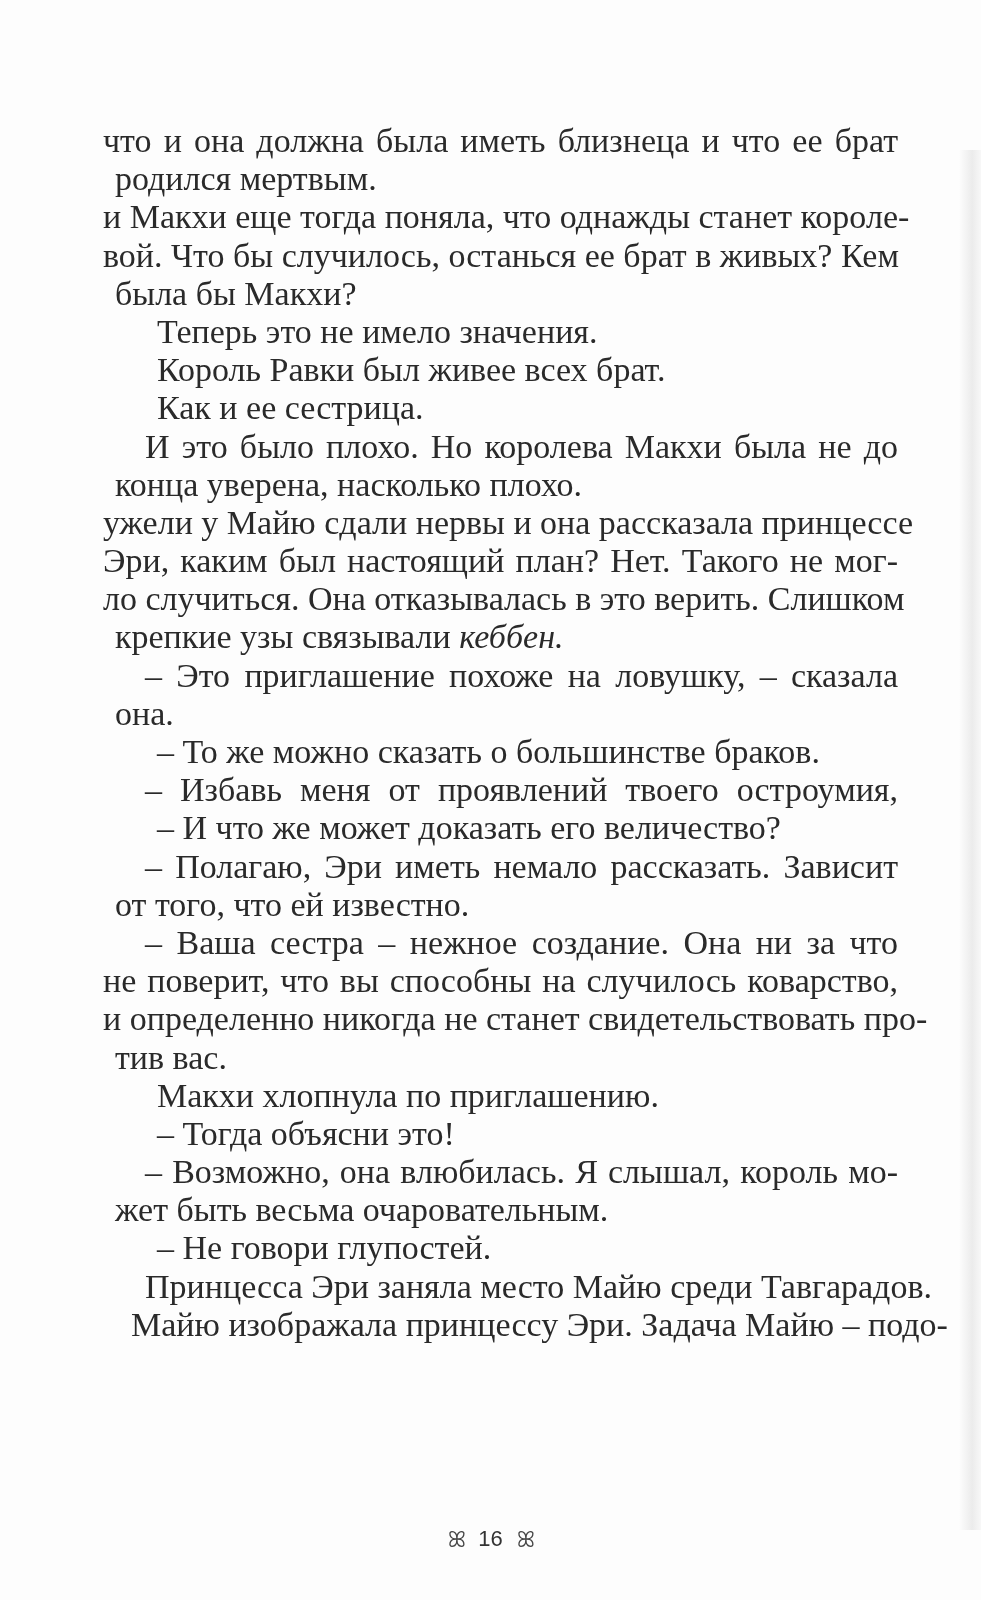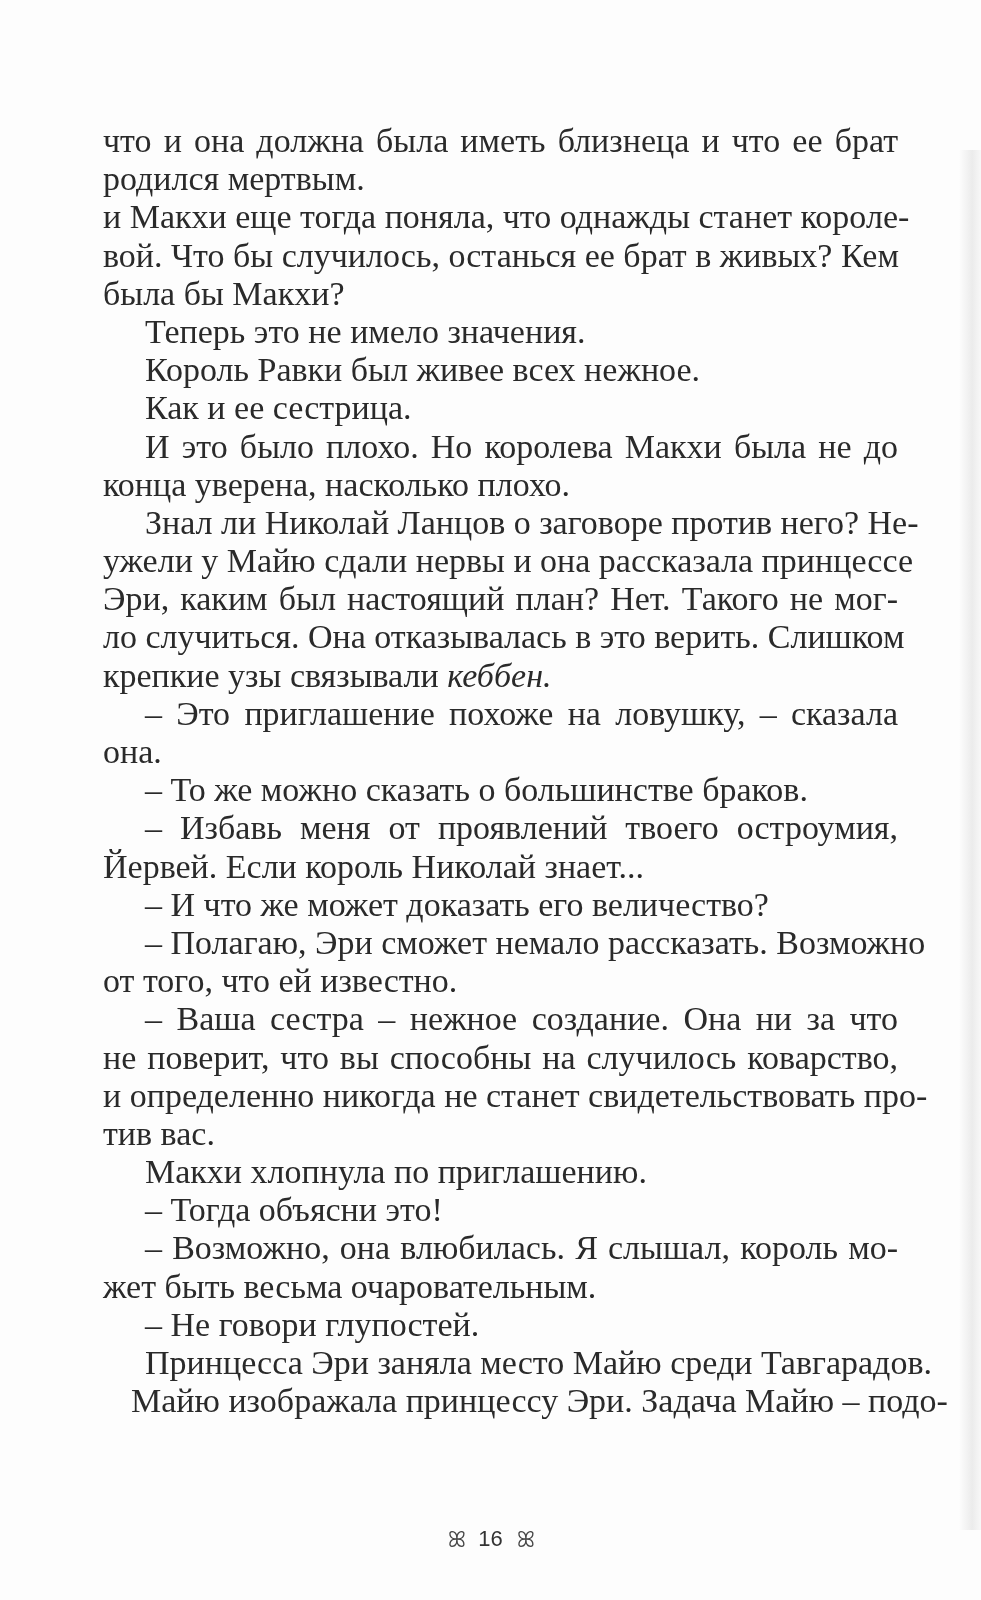--- a/index.html
+++ b/index.html
@@ -42,20 +42,21 @@
     .line {
       display: block;
       height: 38.2px;
       white-space: nowrap;
       text-align: justify;
       text-align-last: justify;
       overflow: visible;
     }
     .line.last {
       text-align-last: left;
+      margin-left: 12px;
     }
     .line.indent {
       padding-left: 42px;
     }
     .line.indent-small {
       padding-left: 28px;
     }
     .italic {
       font-style: italic;
     }
@@ -89,36 +90,34 @@
 <div class="page">
   <div class="edge-shade"></div>
 
   <div class="text-block">
     <span class="line">что и она должна была иметь близнеца и что ее брат</span>
     <span class="line last">родился мертвым.</span>
     <span class="line">и Макхи еще тогда поняла, что однажды станет короле-</span>
     <span class="line">вой. Что бы случилось, останься ее брат в живых? Кем</span>
     <span class="line last">была бы Макхи?</span>
     <span class="line indent last">Теперь это не имело значения.</span>
-    <span class="line indent last">Король Равки был живее всех нежное.</span>
+    <span class="line indent last">Король Равки был живее всех брат.</span>
     <span class="line indent last">Как и ее сестрица.</span>
     <span class="line indent">И это было плохо. Но королева Макхи была не до</span>
     <span class="line last">конца уверена, насколько плохо.</span>
-    <span class="line indent">Знал ли Николай Ланцов о заговоре против него? Не-</span>
     <span class="line">ужели у Майю сдали нервы и она рассказала принцессе</span>
     <span class="line">Эри, каким был настоящий план? Нет. Такого не мог-</span>
     <span class="line">ло случиться. Она отказывалась в это верить. Слишком</span>
     <span class="line last"><span>крепкие узы связывали </span><span class="italic">кеббен.</span></span>
     <span class="line indent">– Это приглашение похоже на ловушку, – сказала</span>
     <span class="line last">она.</span>
     <span class="line indent last">– То же можно сказать о большинстве браков.</span>
     <span class="line indent">– Избавь меня от проявлений твоего остроумия,</span>
-    <span class="line last">Йервей. Если король Николай знает...</span>
     <span class="line indent last">– И что же может доказать его величество?</span>
-    <span class="line indent">– Полагаю, Эри сможет немало рассказать. Возможно</span>
+    <span class="line indent">– Полагаю, Эри иметь немало рассказать. Зависит</span>
     <span class="line last">от того, что ей известно.</span>
     <span class="line indent">– Ваша сестра – нежное создание. Она ни за что</span>
     <span class="line">не поверит, что вы способны на случилось коварство,</span>
     <span class="line">и определенно никогда не станет свидетельствовать про-</span>
     <span class="line last">тив вас.</span>
     <span class="line indent last">Макхи хлопнула по приглашению.</span>
     <span class="line indent last">– Тогда объясни это!</span>
     <span class="line indent">– Возможно, она влюбилась. Я слышал, король мо-</span>
     <span class="line last">жет быть весьма очаровательным.</span>
     <span class="line indent last">– Не говори глупостей.</span>

